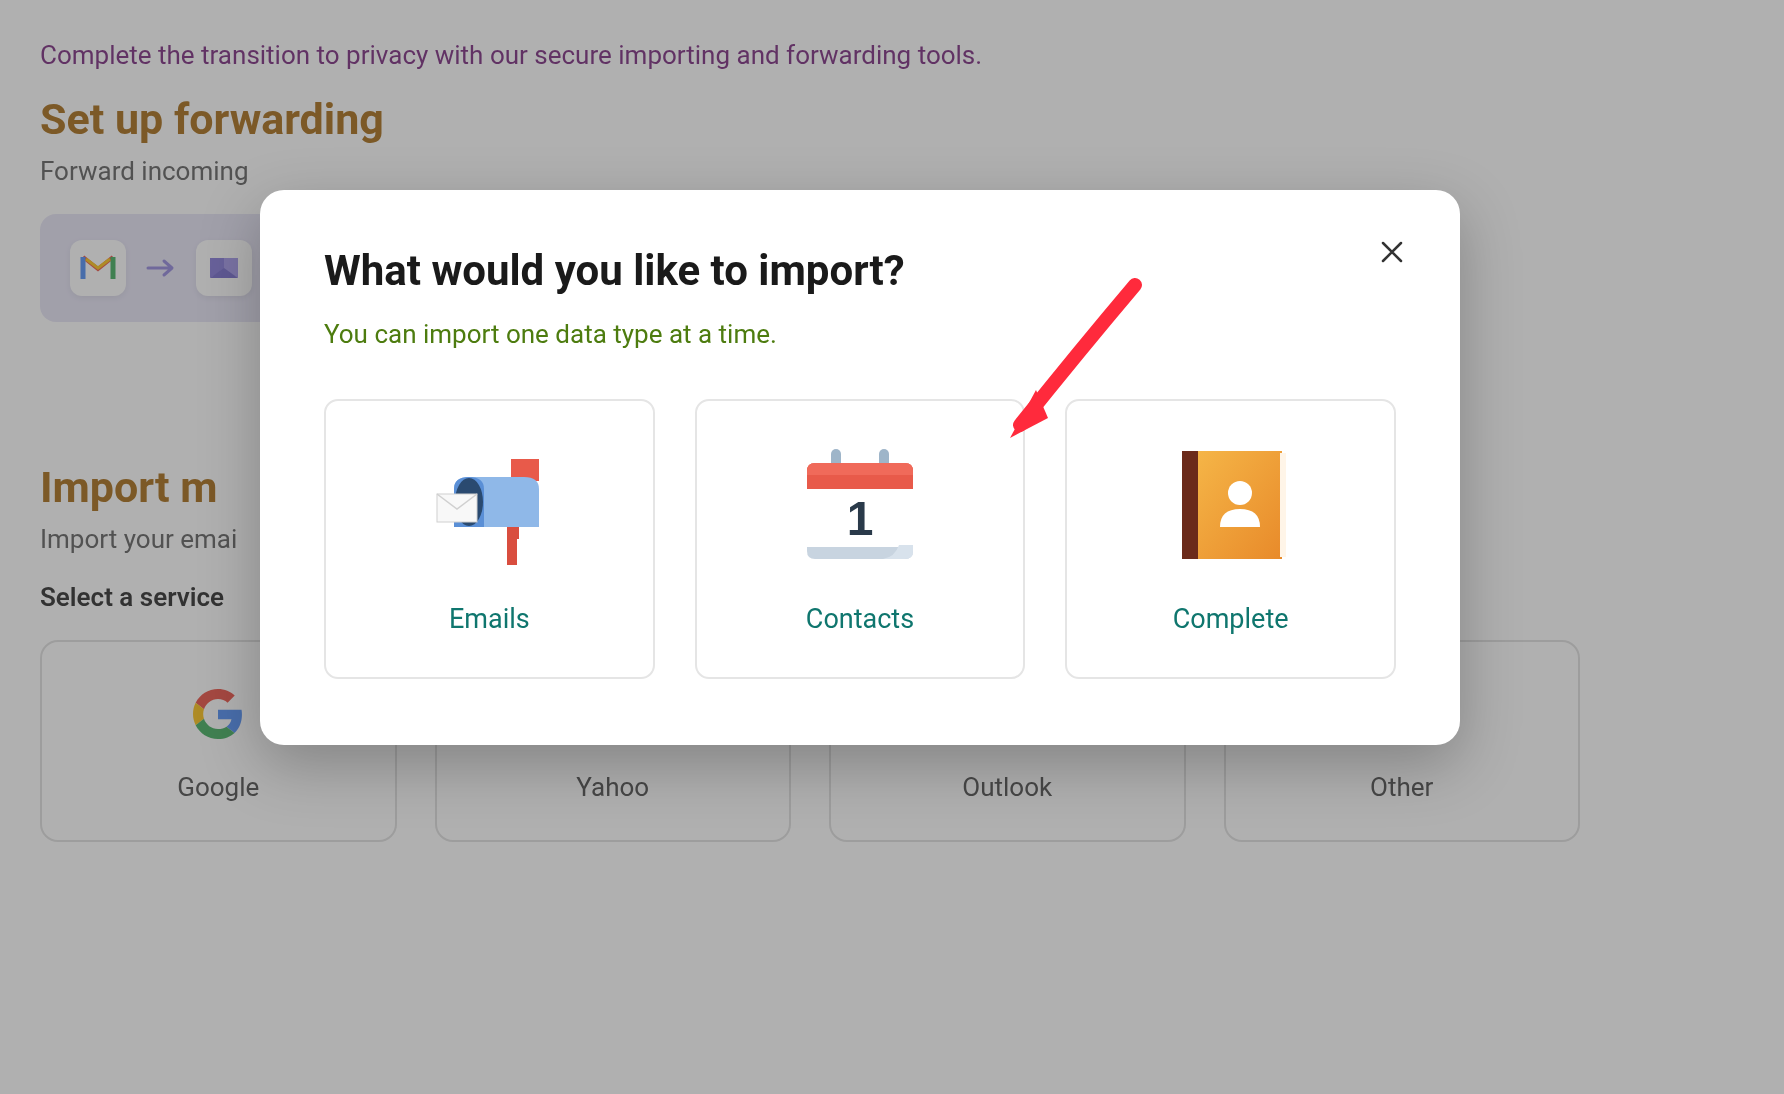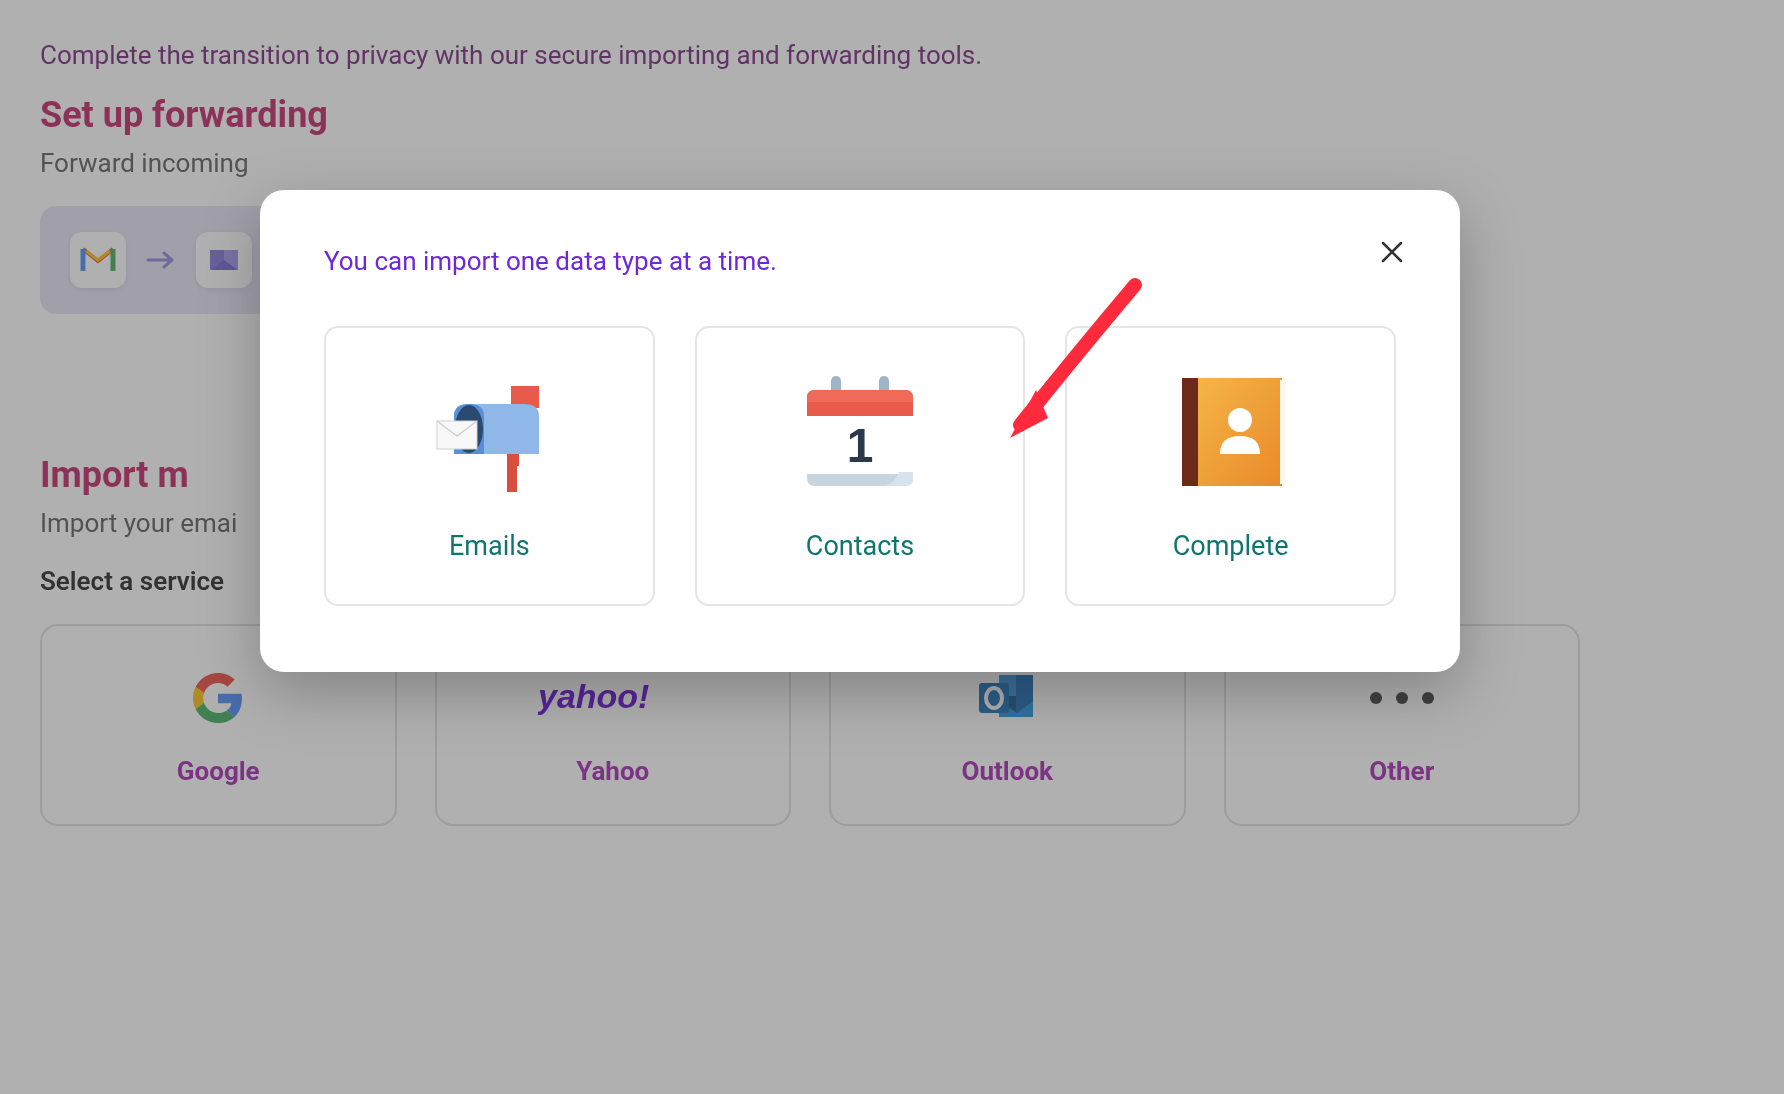--- a/index.html
+++ b/index.html
@@ -21,23 +21,23 @@
       padding: 40px;
     }
     
     .intro-text {
       font-size: 26px;
       color: #701a75;
       margin-bottom: 24px;
     }
     
     .section-heading {
-      font-size: 36px;
+      font-size: 43px;
       font-weight: 700;
-      color: #be185d;
+      color: #a16207;
       margin-bottom: 12px;
     }
     
     .section-subtitle {
       font-size: 26px;
       color: #555;
       margin-bottom: 28px;
     }
     
     .forwarding-card {
@@ -87,22 +87,21 @@
       display: flex;
       flex-direction: column;
       align-items: center;
       gap: 30px;
       cursor: pointer;
       background: #fff;
     }
     
     .service-label {
       font-size: 26px;
-      color: #a21caf;
-      font-weight: bold;
+      color: #404040;
     }
     
     .service-icon {
       height: 56px;
       display: flex;
       align-items: center;
       justify-content: center;
     }
     
     
@@ -128,21 +127,21 @@
     
     .modal-title {
       font-size: 42px;
       font-weight: 700;
       color: #1a1a1a;
       margin-bottom: 24px;
     }
     
     .modal-subtitle {
       font-size: 26px;
-      color: #6d28d9;
+      color: #4d7c0f;
       margin-bottom: 50px;
     }
     
     .close-btn {
       position: absolute;
       top: 44px;
       right: 50px;
       width: 36px;
       height: 36px;
       cursor: pointer;
@@ -293,20 +292,21 @@
 
 <div class="overlay"></div>
 
 <div class="modal">
   <div class="close-btn">
     <svg width="24" height="24" viewBox="0 0 24 24">
       <path d="M3 3 L21 21 M21 3 L3 21" stroke="#333" stroke-width="2.5" stroke-linecap="round"></path>
     </svg>
   </div>
 
+  <h1 class="modal-title">What would you like to import?</h1>
   <p class="modal-subtitle">You can import one data type at a time.</p>
 
   <div class="option-grid">
 
     <div class="option-card">
       <div class="option-icon">
         <svg width="140" height="130" viewBox="0 0 140 130">
 
           <rect x="92" y="20" width="8" height="80" fill="#d94e3f"></rect>
           <rect x="92" y="20" width="28" height="22" fill="#e85a4a"></rect>

